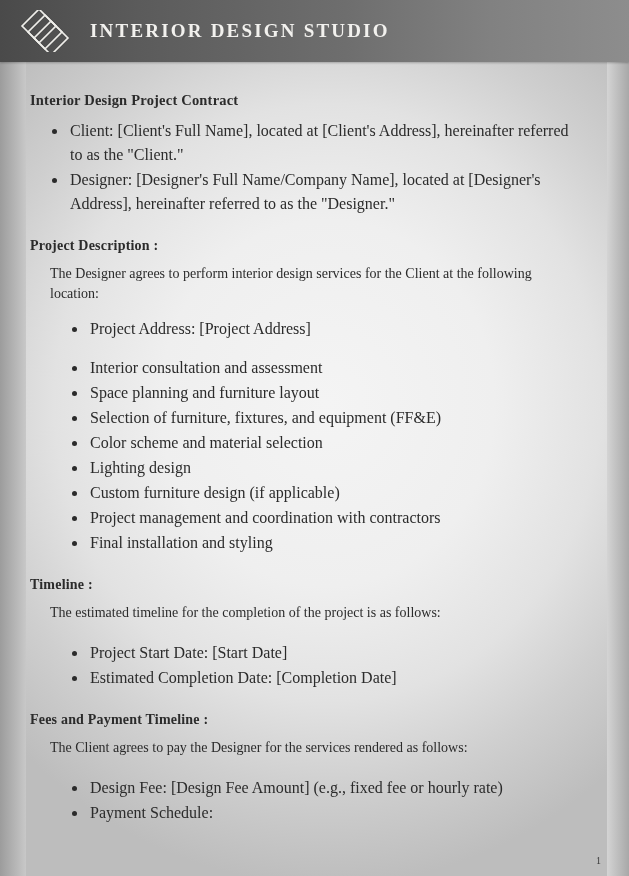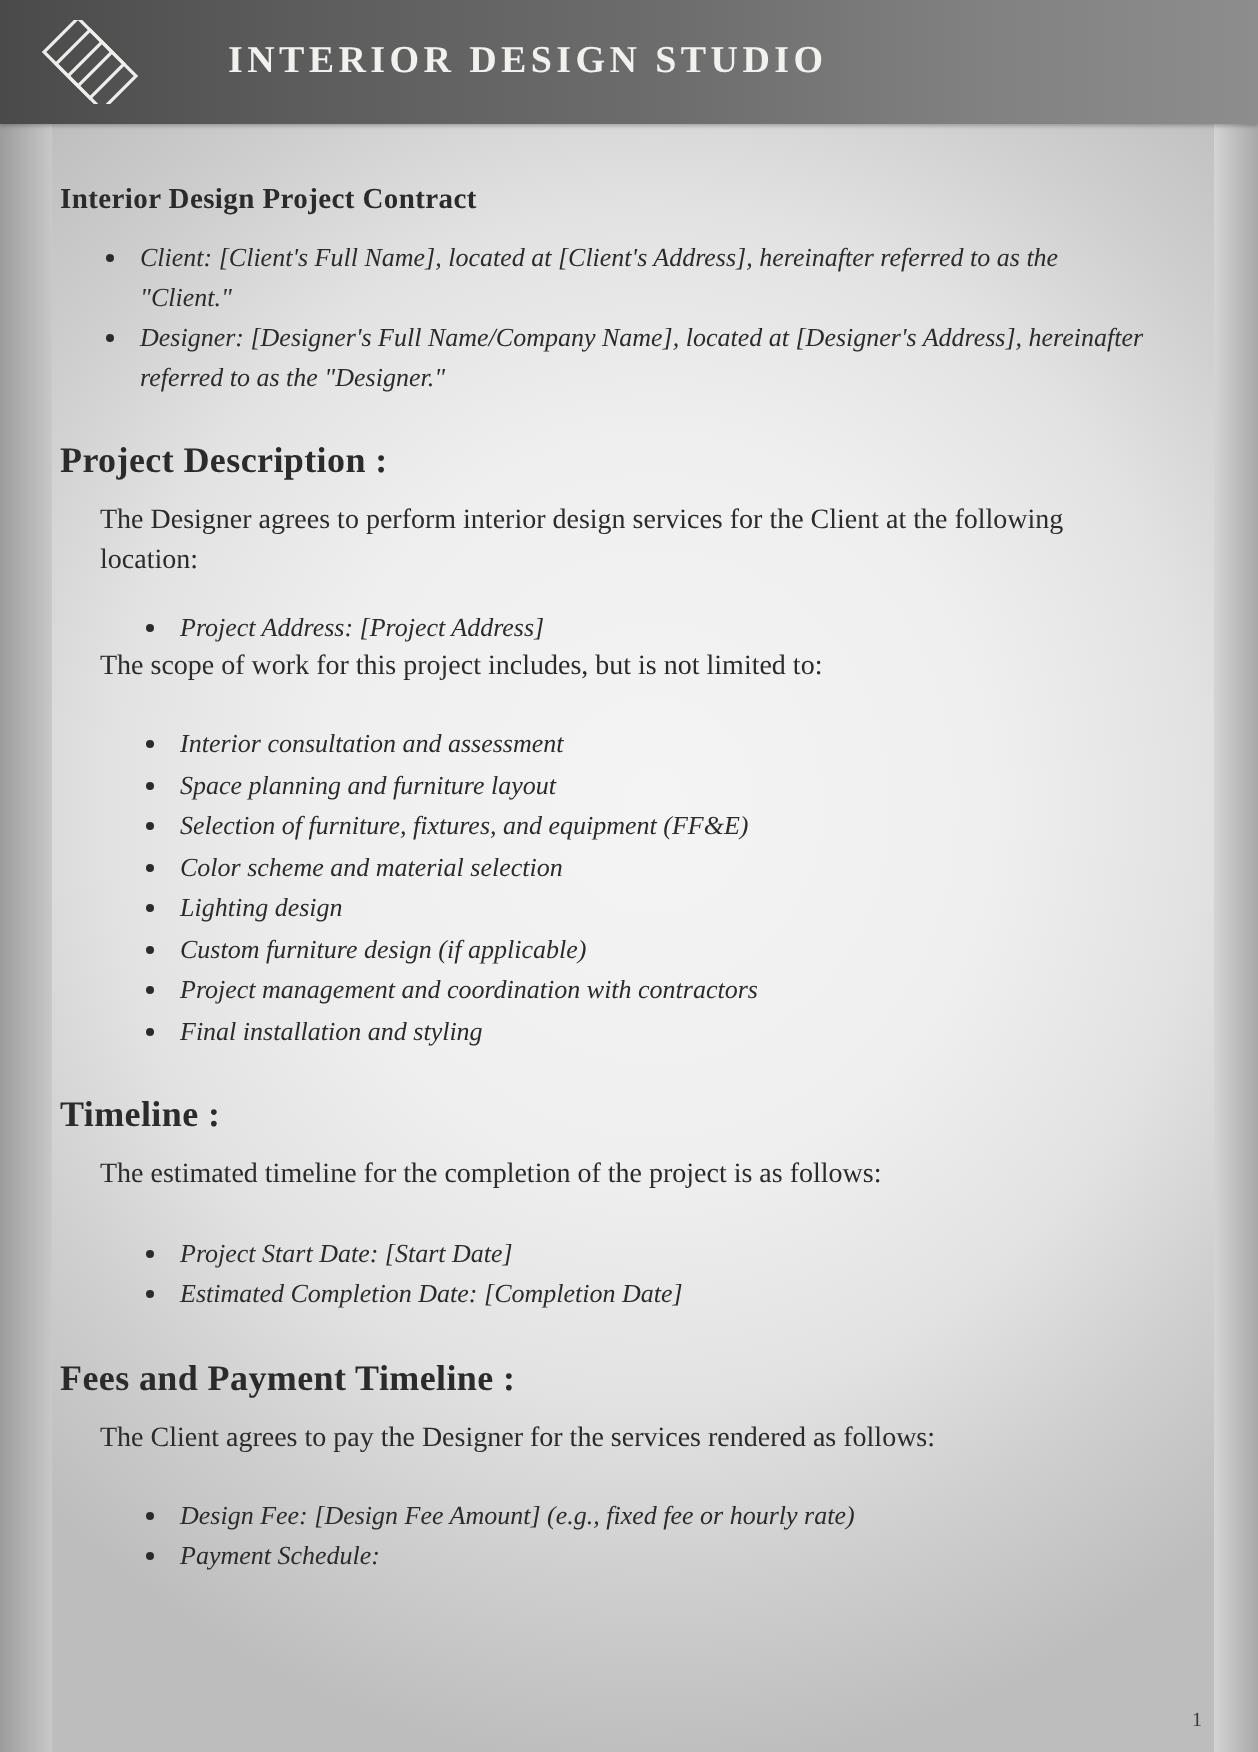--- a/index.html
+++ b/index.html
@@ -40,21 +40,20 @@
 
   
   .header {
     position: relative;
     height: 62px;
     background: linear-gradient(to right, #4a4a4a 0%, #5b5b5b 22%, #6e6e6e 55%, #818181 78%, #8d8d8d 100%);
     display: flex;
     align-items: center;
     z-index: 3;
     box-shadow: 0 1px 2px rgba(0,0,0,0.25);
-    gap: 24px;
   }
   .logo-wrap {
     width: 90px;
     display: flex;
     justify-content: center;
     align-items: center;
   }
   .brand {
     color: #f2f1ee;
     font-family: "Liberation Serif", serif;
@@ -70,21 +69,21 @@
     padding: 22px 56px 0 30px;
     color: #2b2b2b;
   }
   h1.doc-title {
     font-size: 14.5px;
     font-weight: bold;
     margin: 8px 0 10px 0;
     letter-spacing: 0.2px;
   }
   h2.sect {
-    font-size: 18px;
+    font-size: 14px;
     font-weight: bold;
     margin: 22px 0 10px 0;
     letter-spacing: 0.2px;
   }
   p.lead {
     font-size: 10.5px;
     margin: 0 0 4px 0;
     line-height: 1.45;
   }
   p.indent {
@@ -100,25 +99,24 @@
   }
   ul.l1.deep {
     padding-left: 58px;
   }
   ul.l2 {
     margin: 2px 0 0 0;
     padding-left: 78px;
     list-style-type: circle;
   }
   ul li {
-    font-size: 13px;
+    font-size: 16px;
     line-height: 1.5;
     margin-bottom: 1px;
     padding-left: 2px;
-    font-style: italic;
   }
   .gap-sm { height: 6px; }
   .gap-md { height: 12px; }
 
   .page-number {
     position: absolute;
     right: 28px;
     bottom: 10px;
     font-size: 10px;
     color: #3a3a3a;
@@ -153,21 +151,20 @@
       <li>Designer: [Designer's Full Name/Company Name], located at [Designer's Address], hereinafter referred to as the "Designer."</li>
     </ul>
 
     <h2 class="sect">Project Description :</h2>
     <p class="indent">The Designer agrees to perform interior design services for the Client at the following location:</p>
     <div class="gap-sm"></div>
     <ul class="l1 deep">
       <li>Project Address: [Project Address]</li>
     </ul>
 
-    <p class="indent">The scope of work for this project includes, but is not limited to:</p>
     <div class="gap-md"></div>
     <ul class="l1 deep">
       <li>Interior consultation and assessment</li>
       <li>Space planning and furniture layout</li>
       <li>Selection of furniture, fixtures, and equipment (FF&amp;E)</li>
       <li>Color scheme and material selection</li>
       <li>Lighting design</li>
       <li>Custom furniture design (if applicable)</li>
       <li>Project management and coordination with contractors</li>
       <li>Final installation and styling</li>

